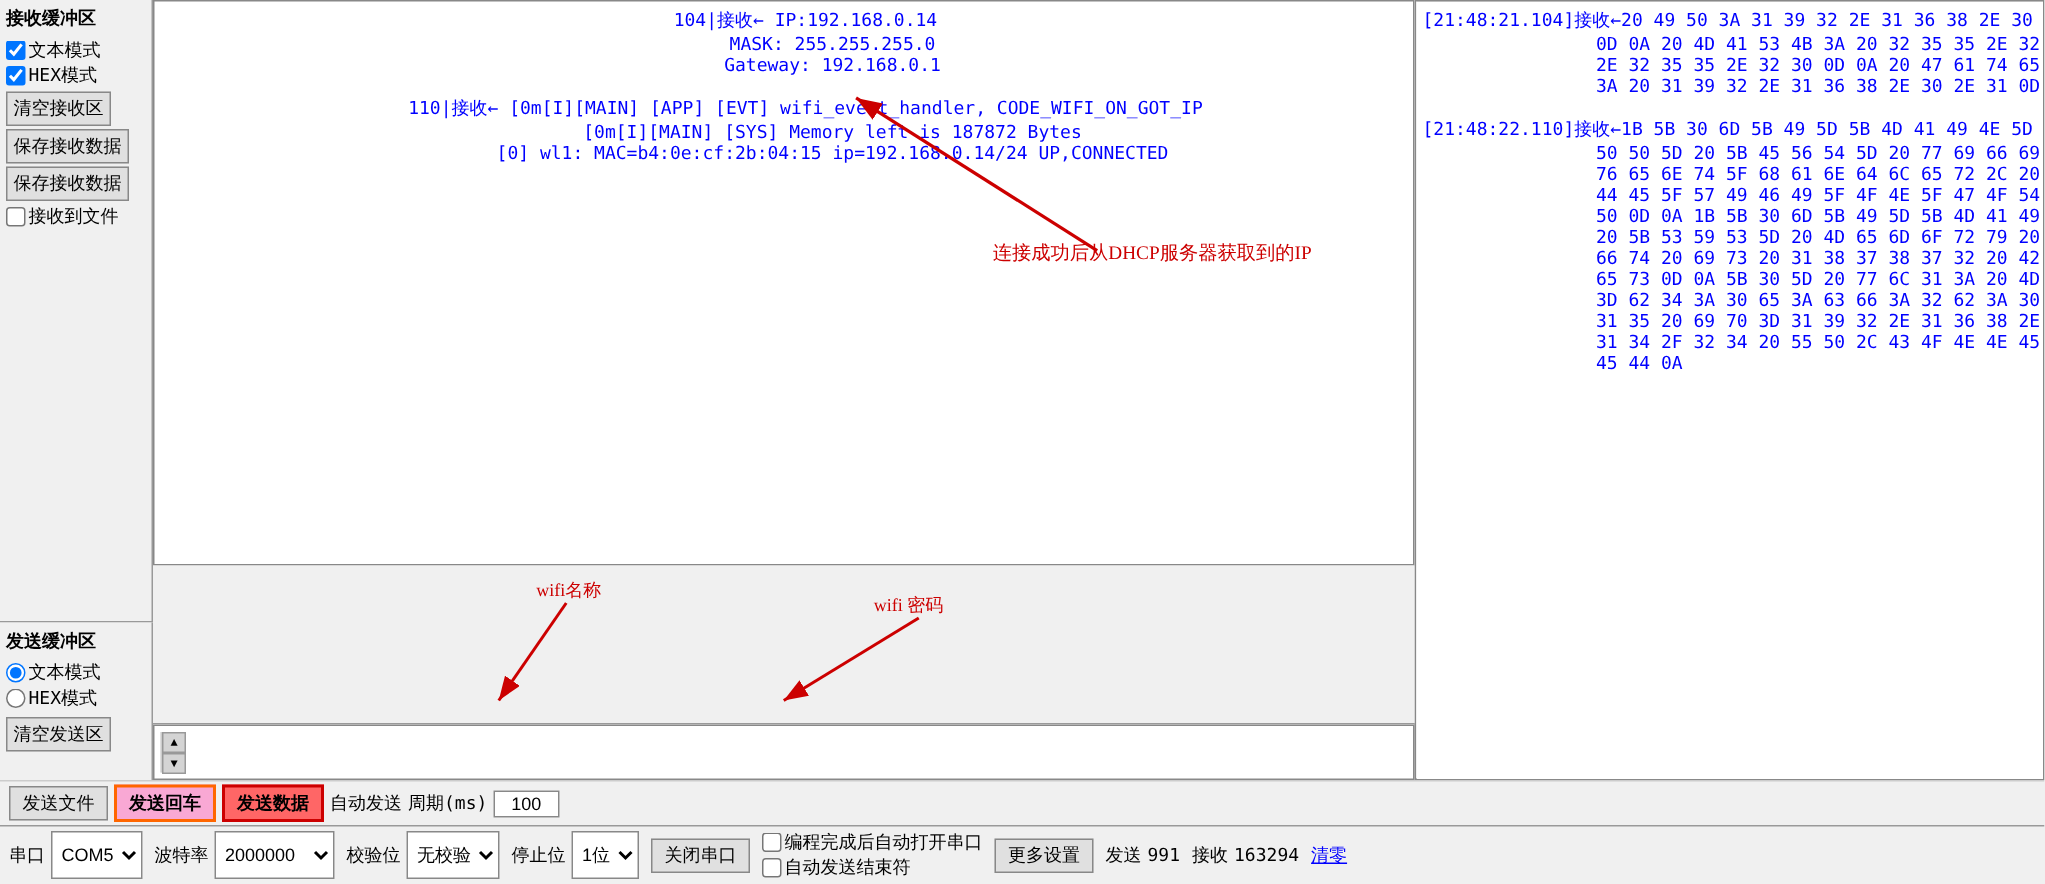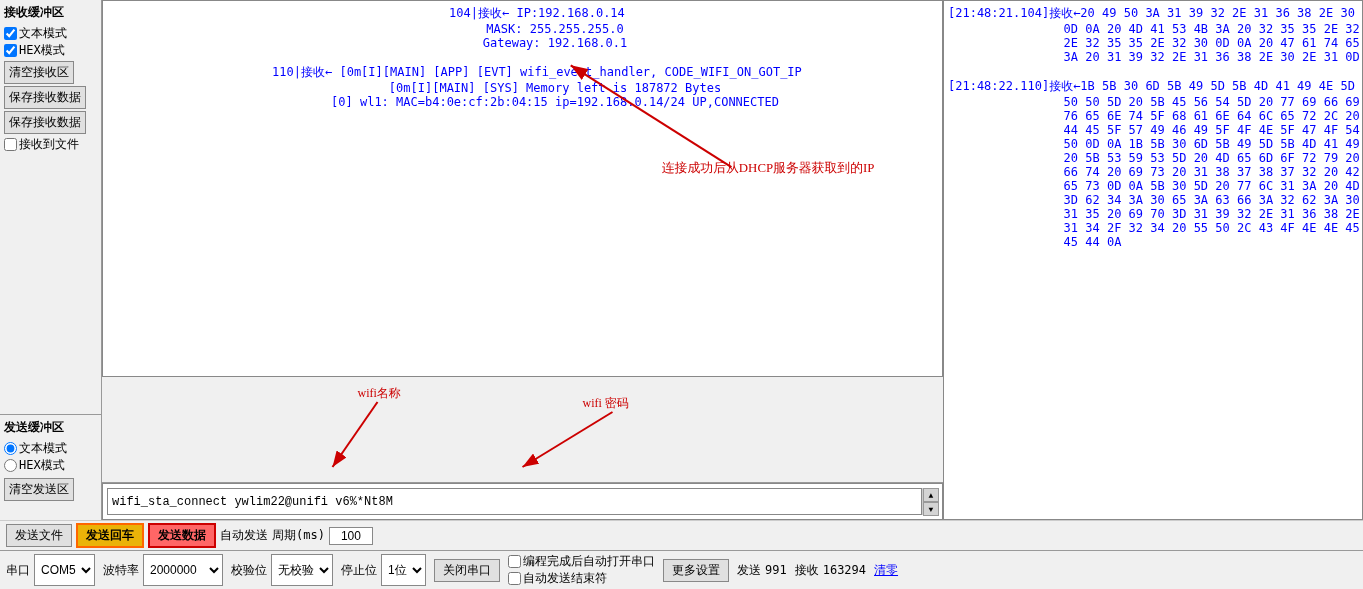--- a/index.html
+++ b/index.html
@@ -50,21 +50,21 @@
     }
     .btn-action {
       background: #e0e0e0;
       border: 1px solid #888;
       padding: 2px 8px;
       font-size: 12px;
       cursor: pointer;
       font-family: "SimSun", "宋体", sans-serif;
     }
     .btn-action.highlight {
-      background: #eab308;
+      background: #f9a8d4;
       border: 2px solid #ff6600;
       font-weight: bold;
     }
     .btn-action.highlight2 {
       background: #ff6666;
       border: 2px solid #cc0000;
       font-weight: bold;
     }
     .label-text { font-size: 12px; }
     .period-input {
@@ -339,21 +339,20 @@
           <text x="155" y="20" fill="#cc0000" font-size="12" font-family="SimSun,serif">wifi名称</text>
           <line x1="175" y1="25" x2="130" y2="90" stroke="#cc0000" stroke-width="2" marker-end="url(#arrowhead2)"></line>
 
           <text x="380" y="30" fill="#cc0000" font-size="12" font-family="SimSun,serif">wifi 密码</text>
           <line x1="410" y1="35" x2="320" y2="90" stroke="#cc0000" stroke-width="2" marker-end="url(#arrowhead3)"></line>
         </svg>
       </div>
 
       <div class="send-panel" style="height:38px; border-top:1px solid #999;">
         <div class="send-inner">
-          <input type="text" class="send-text-input" value="wifi_sta_connect ywlim22@unifi v6%*Nt8M" style="border: 1px solid rgb(136, 136, 136); outline: none; flex: 1 1 0%; font-family: &quot;Courier New&quot;, monospace; font-size: 12px; padding: 2px 4px;">
           <div class="send-scrollbar">
             <div class="scroll-up">▲</div>
             <div class="scroll-track"></div>
             <div class="scroll-down">▼</div>
           </div>
         </div>
       </div>
     </div>
 
     <div class="right-panel">

